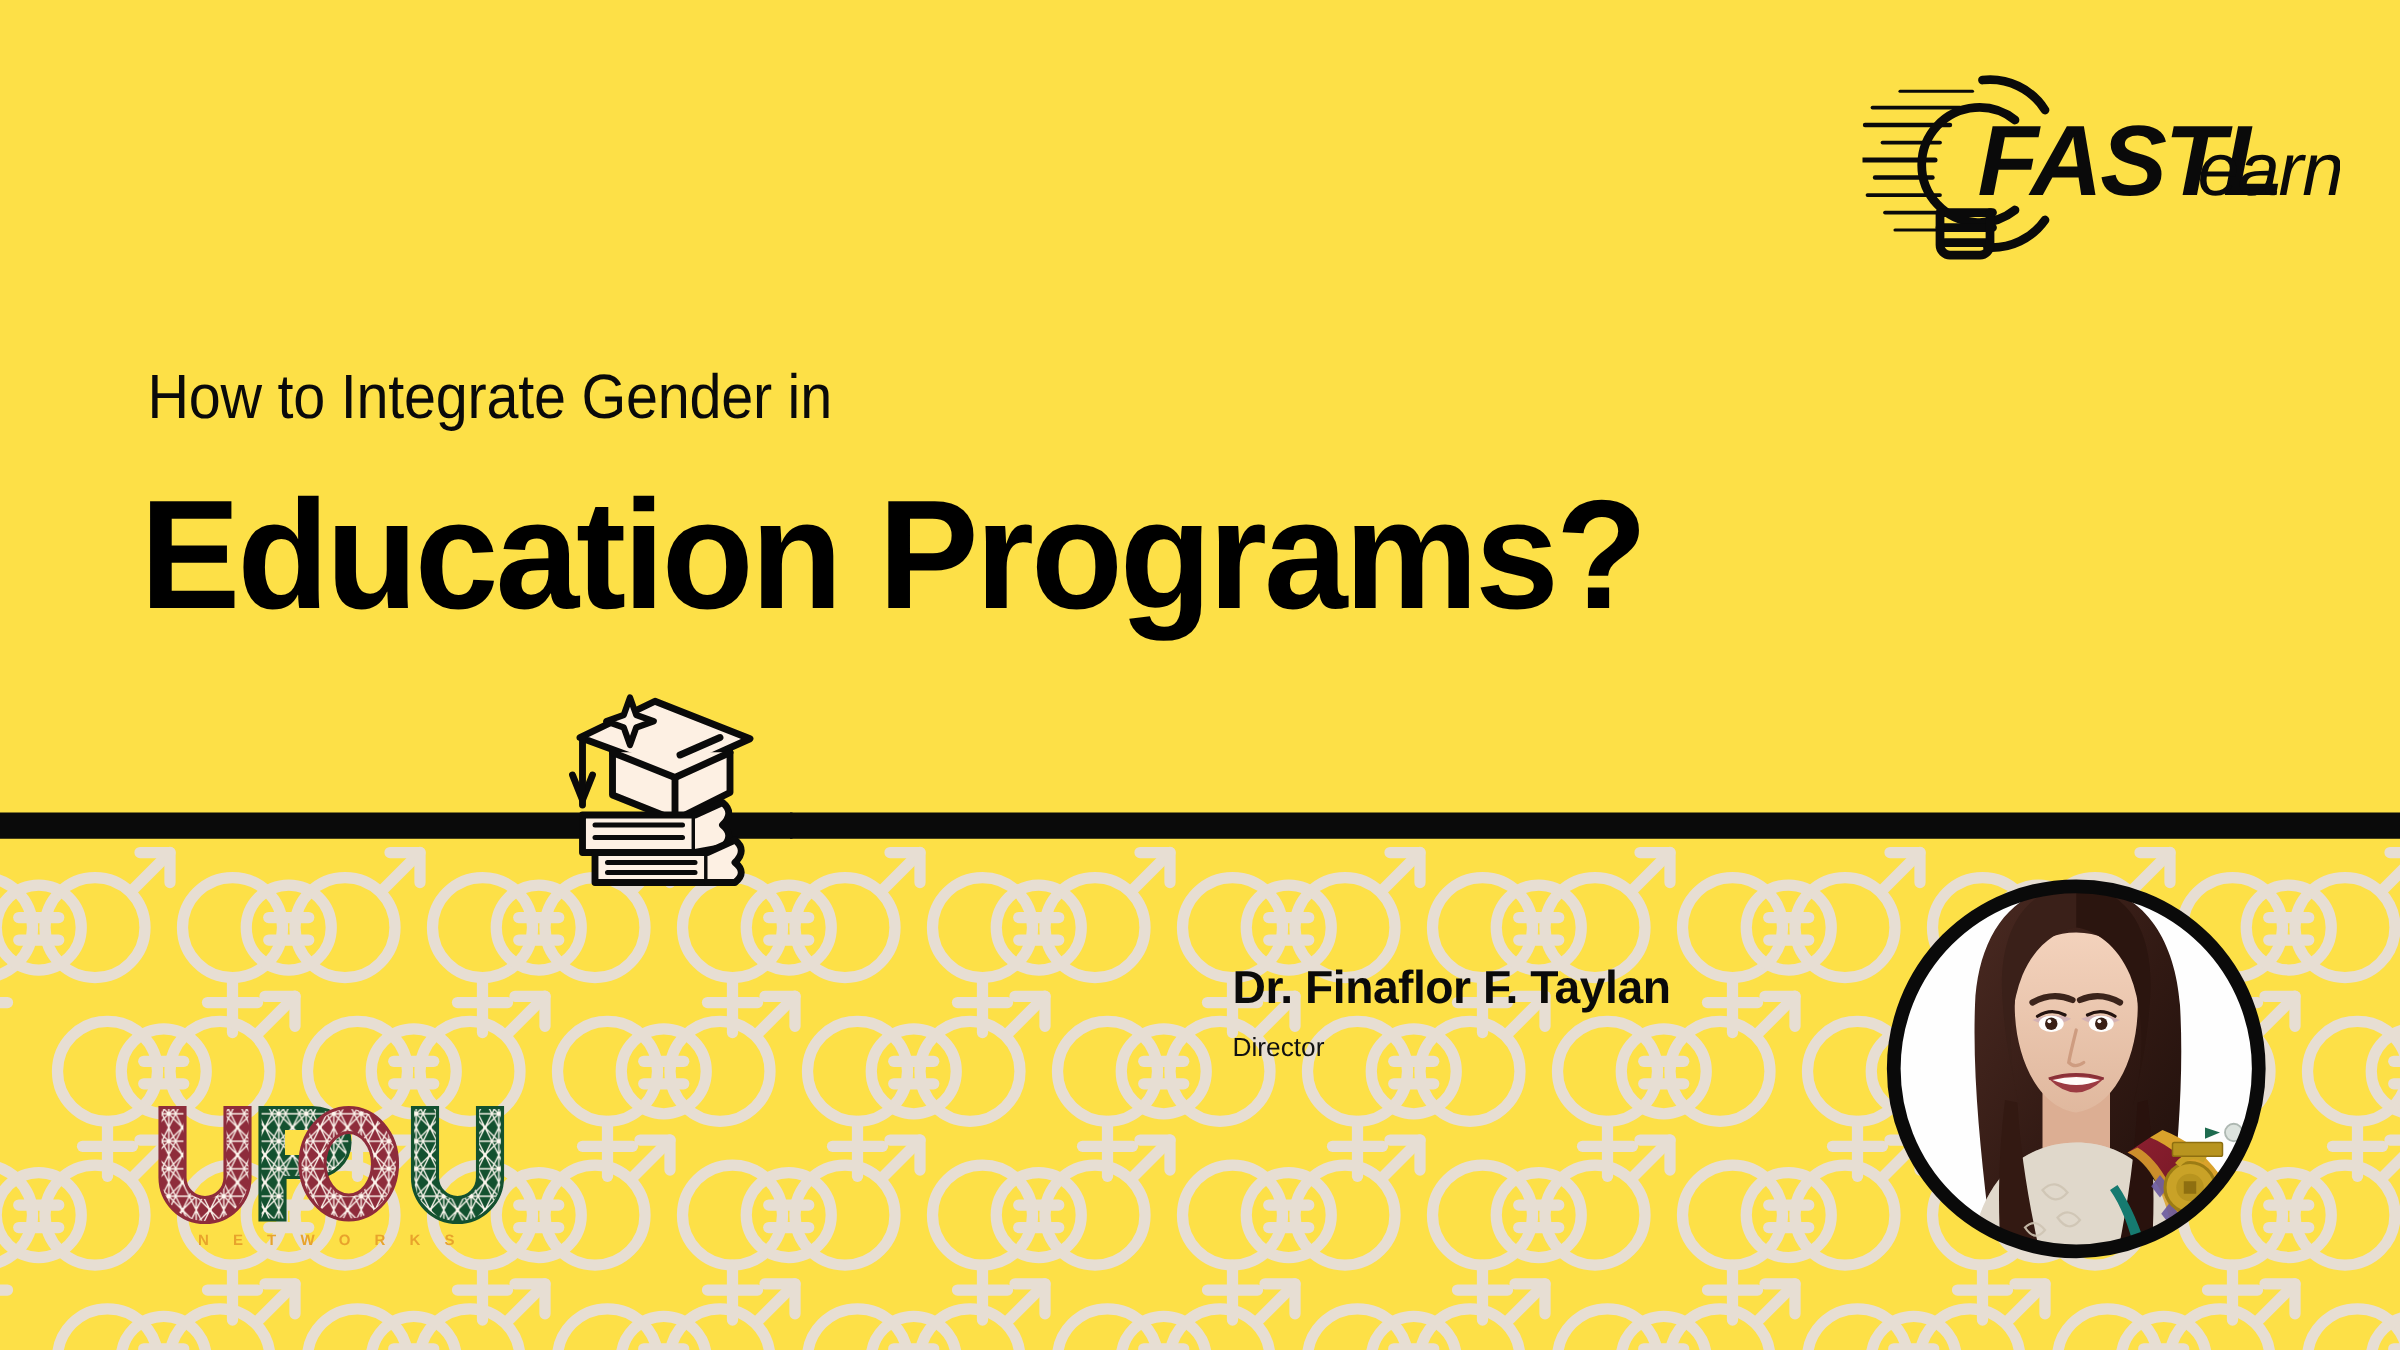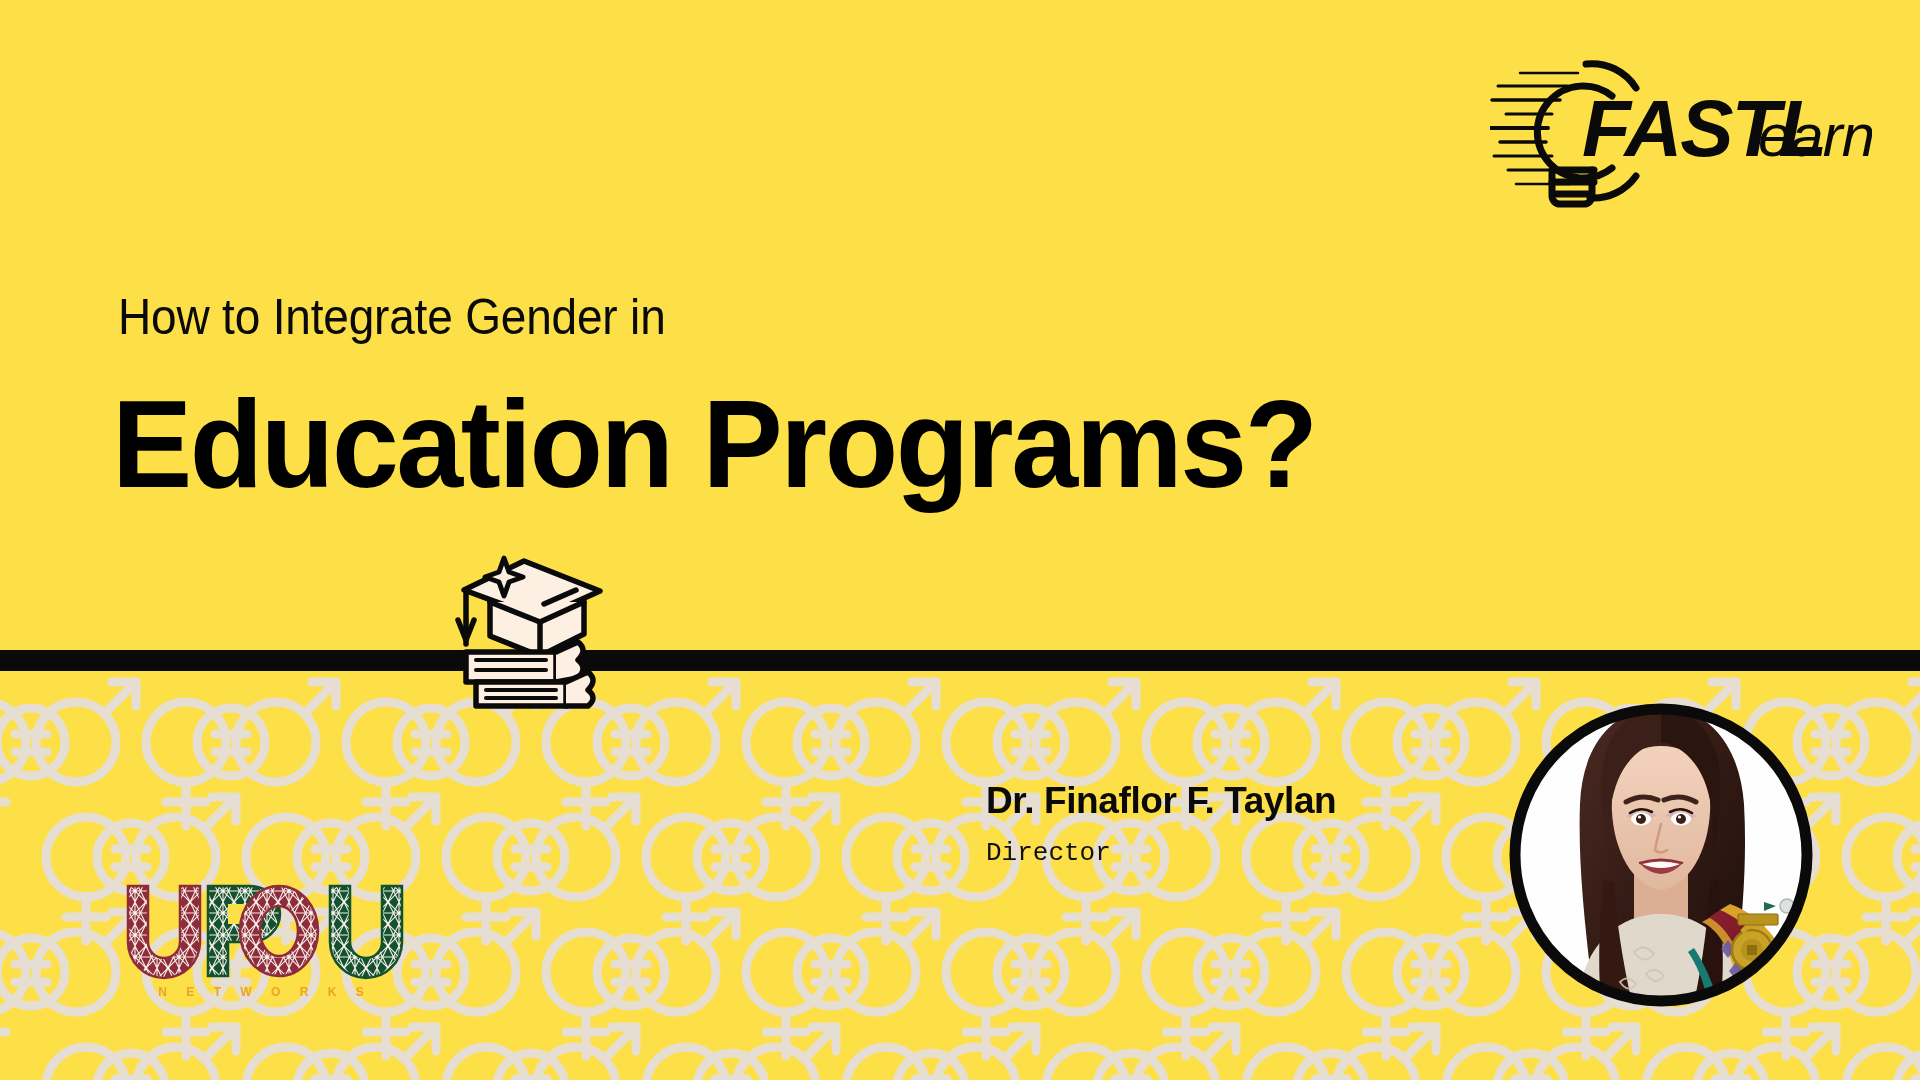--- a/index.html
+++ b/index.html
@@ -83,38 +83,36 @@
     width:282px; height:122px;
   }
   #upou-logo svg { width:100%; height:100%; display:block; }
 
   
   #speaker-info {
     position:absolute;
     left:986px; top:770px;
     width:480px;
     text-align:left;
-    margin-top:11px;
   }
   #speaker-name {
     font-size:37px;
     font-weight:700;
     color:#0a0a0a;
     letter-spacing:-0.4px;
     line-height:1.1;
     margin-bottom:14px;
     white-space:nowrap;
   }
   .speaker-line {
-    font-size:26px;
+    font-size:21px;
     font-weight:400;
     color:#111;
     line-height:1.38;
     white-space:nowrap;
-    font-family:Liberation Mono, monospace;
   }
 
   
   #portrait-frame {
     position:absolute;
     left:1506px; top:700px;
     width:310px; height:310px;
   }
   #portrait-frame svg { width:100%; height:100%; display:block; overflow:visible; }
 </style>

